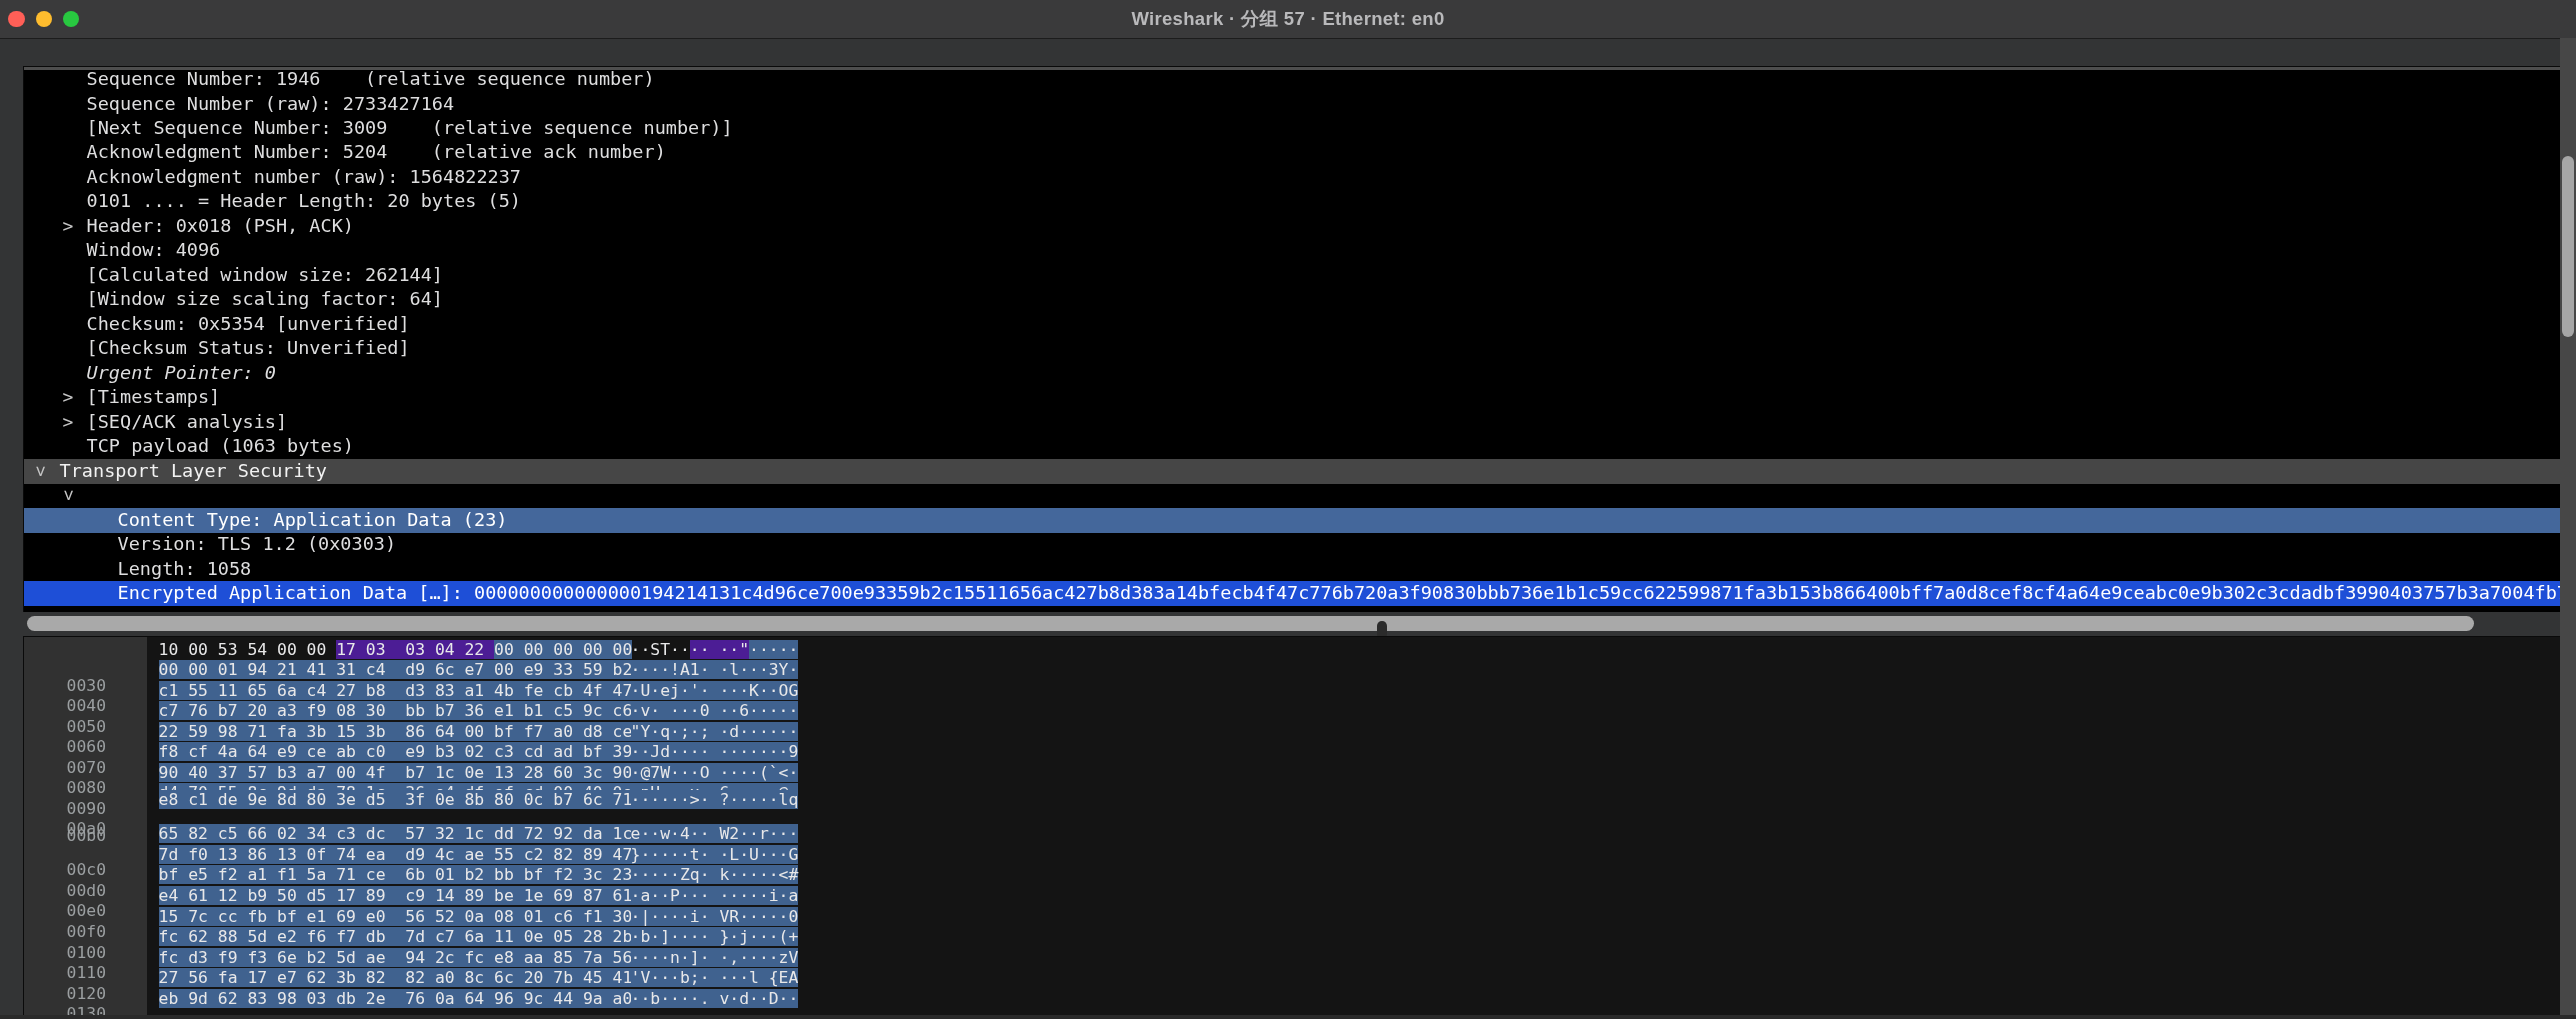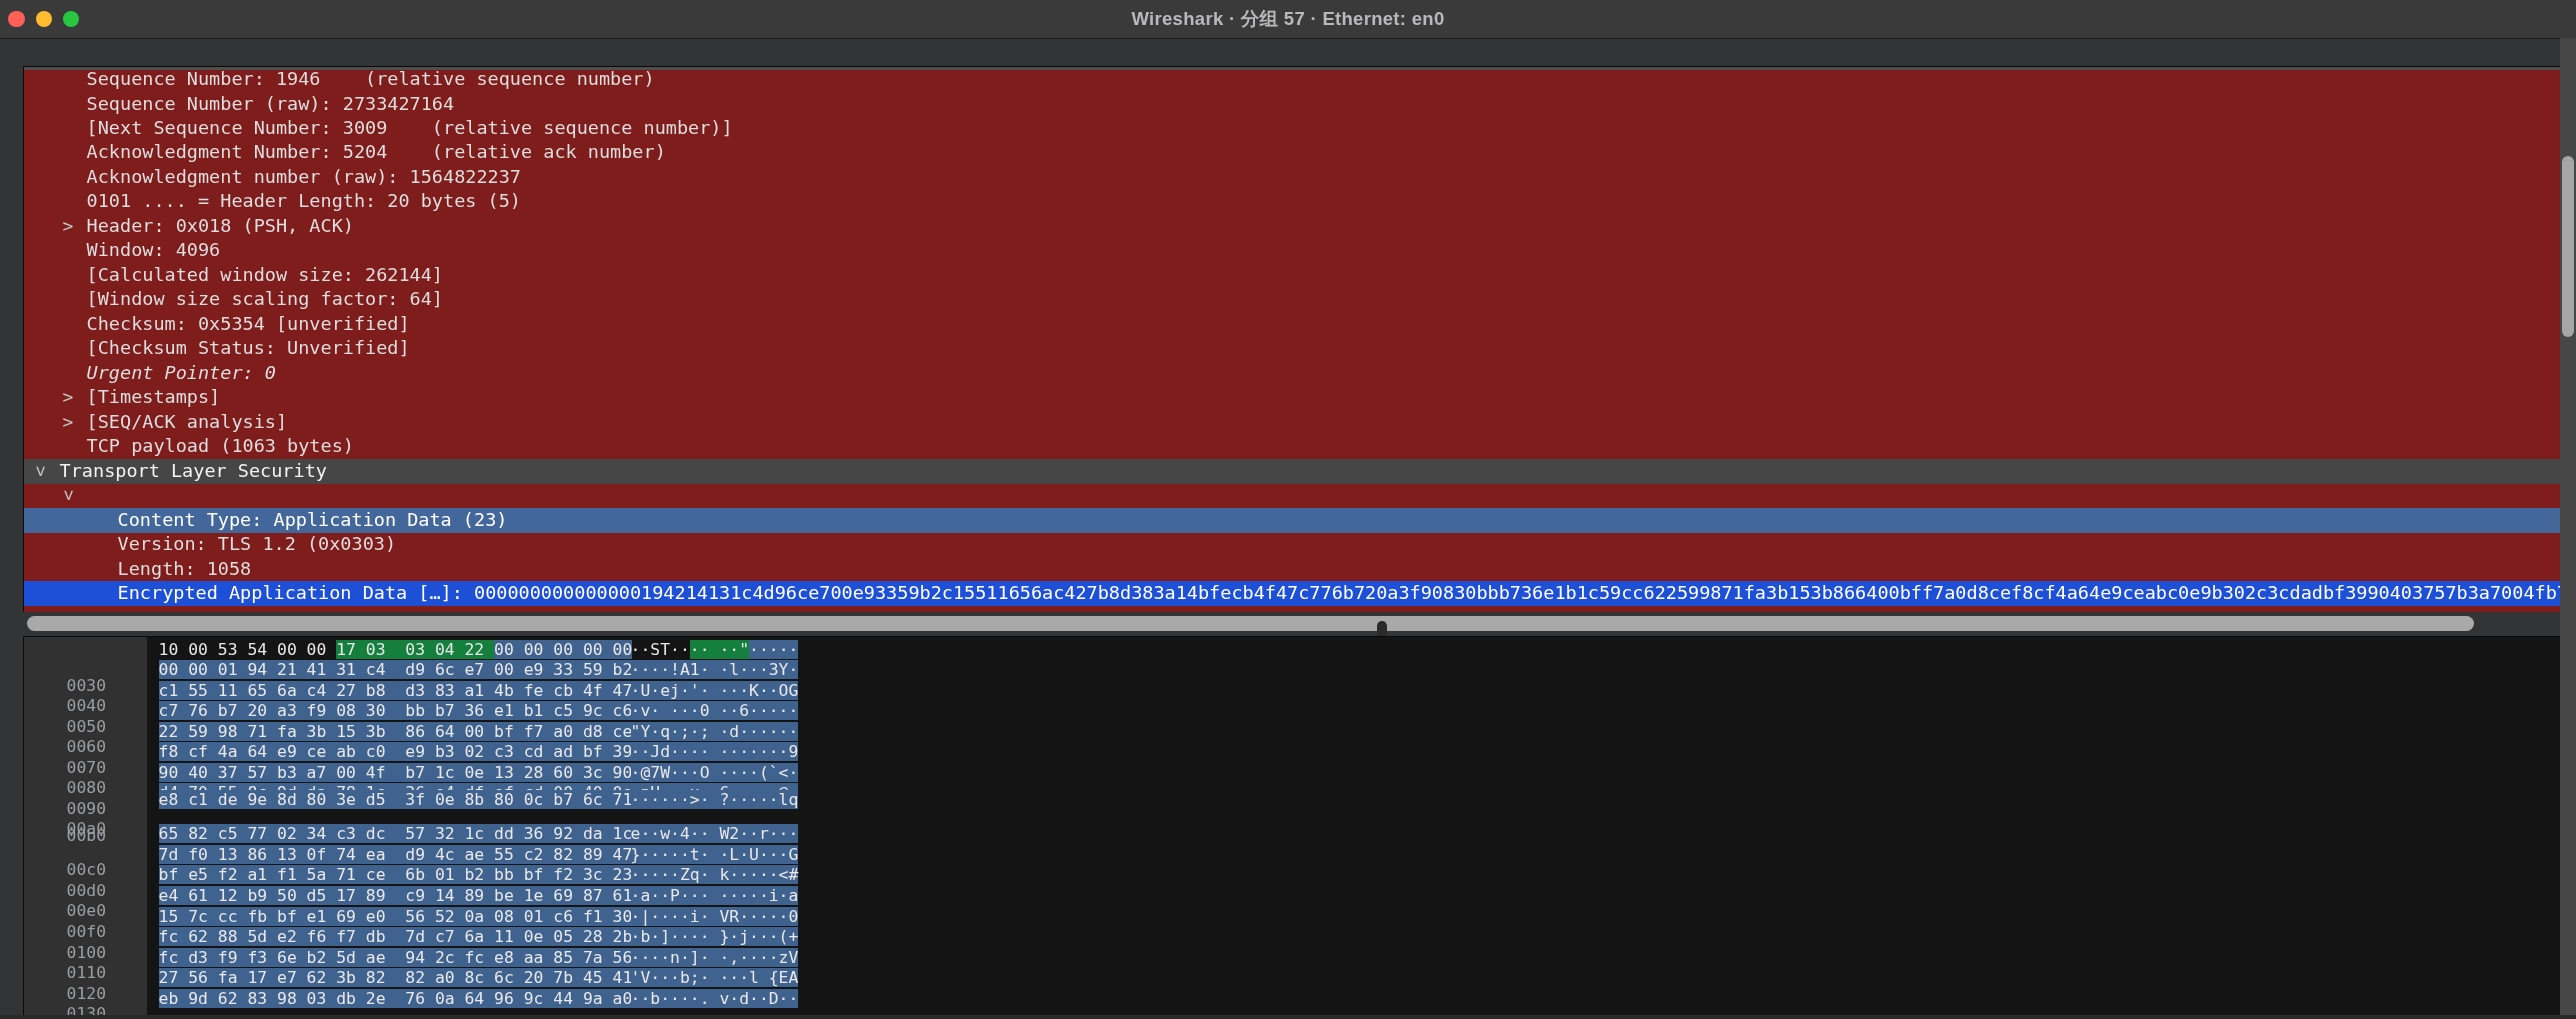--- a/index.html
+++ b/index.html
@@ -17,21 +17,21 @@
     position:absolute;left:0;top:0;width:100%;height:38px;line-height:38px;
     text-align:center;color:#b9b9bb;font-family:"Liberation Sans",sans-serif;
     font-weight:bold;font-size:18.5px;letter-spacing:0.3px;
   }
   .tl{position:absolute;top:11px;width:16.4px;height:16.4px;border-radius:50%;}
   .tl.close{left:8.2px;background:#ff5f57;}
   .tl.min{left:36px;background:#febc2e;}
   .tl.max{left:63px;background:#28c840;}
   
   .pane{
-    position:absolute;left:22.6px;width:2537px;background:#7f1d1d;
+    position:absolute;left:22.6px;width:2537px;background:#000000;
     border-top:0.7px solid #0a0a0a;border-left:0.7px solid #0a0a0a;overflow:hidden;
   }
   #detail-pane{top:66px;height:546px;}
   #detail-pane .topsliver{position:absolute;left:0;top:0;width:100%;height:3.4px;background:#4e4e4e;}
   #hex-pane{top:636px;height:379px;background:#141414;}
   #hex-pane .offsetcol{position:absolute;left:0;top:0;width:123px;height:100%;background:#313131;}
   
   .trow{position:absolute;left:0;width:100%;height:24.6px;white-space:pre;
         color:#dededf;font-size:18.5px;line-height:24.6px;}
   .trow.hl-gray{background:#464646;color:#f2f2f2;}
@@ -42,21 +42,21 @@
     position:absolute;top:0;width:20.5px;color:#c4c4c4;font-size:18px;line-height:24.6px;
     text-align:center;
   }
   .trow .chev.expanded{transform:rotate(90deg);}
   
   .hrow{position:absolute;left:0;width:100%;height:20.5px;font-size:16.4px;line-height:20.5px;white-space:pre;}
   .hrow .off{position:absolute;left:43px;top:0;color:#9b9fa1;margin-top:36px;}
   .hrow .hx{position:absolute;left:135px;top:0;color:#e8e8e9;}
   .hrow .asc{position:absolute;left:607px;top:0;color:#e8e8e9;}
   .seg-none{background:transparent;}
-  .seg-gray{background:#15803d;}
+  .seg-gray{background:#4c1d95;}
   .seg-steel{background:#40628f;}
   
   #hscroll{position:absolute;left:22.6px;top:612px;width:2537px;height:24.6px;background:#333435;}
   #hscroll .thumb{position:absolute;left:4.8px;top:4.1px;width:2447px;height:15px;background:#a9a9a9;border-radius:7.5px;}
   #splitter-dot{position:absolute;left:1377px;top:621px;width:9.6px;height:18px;border-radius:4.8px;background:#2b2b2b;}
   #vgutter{position:absolute;left:2560px;top:38px;width:16.4px;height:982px;background:#474747;}
   #vgutter .thumb{position:absolute;left:2.1px;top:118px;width:12.3px;height:181px;background:#a6a6a6;border-radius:6.2px;}
   #bottomstrip{position:absolute;left:0;top:1015px;width:2576px;height:4.1px;background:#2a2a2a;}
 </style>
 </head>
@@ -107,21 +107,21 @@
   <div id="hex-rows">
       <div class="hrow" style="top: 2.7px;"><span class="off">0030</span><span class="hx"><span class="seg-none">10 00 53 54 00 00 </span><span class="seg-gray">17 03  03 04 22 </span><span class="seg-steel">00 00 00 00 00</span></span><span class="asc"><span class="seg-none">··ST··</span><span class="seg-gray">·· ··"</span><span class="seg-steel">·····</span></span></div>
       <div class="hrow" style="top: 23px;"><span class="off">0040</span><span class="hx"><span class="seg-steel">00 00 01 94 21 41 31 c4  d9 6c e7 00 e9 33 59 b2</span></span><span class="asc"><span class="seg-steel">····!A1· ·l···3Y·</span></span></div>
       <div class="hrow" style="top: 44px;"><span class="off">0050</span><span class="hx"><span class="seg-steel">c1 55 11 65 6a c4 27 b8  d3 83 a1 4b fe cb 4f 47</span></span><span class="asc"><span class="seg-steel">·U·ej·'· ···K··OG</span></span></div>
       <div class="hrow" style="top: 64px;"><span class="off">0060</span><span class="hx"><span class="seg-steel">c7 76 b7 20 a3 f9 08 30  bb b7 36 e1 b1 c5 9c c6</span></span><span class="asc"><span class="seg-steel">·v· ···0 ··6·····</span></span></div>
       <div class="hrow" style="top: 85px;"><span class="off">0070</span><span class="hx"><span class="seg-steel">22 59 98 71 fa 3b 15 3b  86 64 00 bf f7 a0 d8 ce</span></span><span class="asc"><span class="seg-steel">"Y·q·;·; ·d······</span></span></div>
       <div class="hrow" style="top: 105px;"><span class="off">0080</span><span class="hx"><span class="seg-steel">f8 cf 4a 64 e9 ce ab c0  e9 b3 02 c3 cd ad bf 39</span></span><span class="asc"><span class="seg-steel">··Jd···· ·······9</span></span></div>
       <div class="hrow" style="top: 126px;"><span class="off">0090</span><span class="hx"><span class="seg-steel">90 40 37 57 b3 a7 00 4f  b7 1c 0e 13 28 60 3c 90</span></span><span class="asc"><span class="seg-steel">·@7W···O ····(`&lt;·</span></span></div>
       <div class="hrow" style="top: 146px; text-align: right;"><span class="off">00a0</span><span class="hx"><span class="seg-steel">d4 70 55 8c 9d da 78 1c  36 e4 df ef cd 00 40 0e</span></span><span class="asc"><span class="seg-steel">·pU···x· 6·····@·</span></span></div>
       <div class="hrow" style="top: 153px;"><span class="off">00b0</span><span class="hx"><span class="seg-steel">e8 c1 de 9e 8d 80 3e d5  3f 0e 8b 80 0c b7 6c 71</span></span><span class="asc"><span class="seg-steel">······&gt;· ?·····lq</span></span></div>
-      <div class="hrow" style="top: 187px;"><span class="off">00c0</span><span class="hx"><span class="seg-steel">65 82 c5 77 02 34 c3 dc  57 32 1c dd 36 92 da 1c</span></span><span class="asc"><span class="seg-steel">e··w·4·· W2··r···</span></span></div>
+      <div class="hrow" style="top: 187px;"><span class="off">00c0</span><span class="hx"><span class="seg-steel">65 82 c5 66 02 34 c3 dc  57 32 1c dd 72 92 da 1c</span></span><span class="asc"><span class="seg-steel">e··w·4·· W2··r···</span></span></div>
       <div class="hrow" style="top: 208px;"><span class="off">00d0</span><span class="hx"><span class="seg-steel">7d f0 13 86 13 0f 74 ea  d9 4c ae 55 c2 82 89 47</span></span><span class="asc"><span class="seg-steel">}·····t· ·L·U···G</span></span></div>
       <div class="hrow" style="top: 228px;"><span class="off">00e0</span><span class="hx"><span class="seg-steel">bf e5 f2 a1 f1 5a 71 ce  6b 01 b2 bb bf f2 3c 23</span></span><span class="asc"><span class="seg-steel">·····Zq· k·····&lt;#</span></span></div>
       <div class="hrow" style="top: 249px;"><span class="off">00f0</span><span class="hx"><span class="seg-steel">e4 61 12 b9 50 d5 17 89  c9 14 89 be 1e 69 87 61</span></span><span class="asc"><span class="seg-steel">·a··P··· ·····i·a</span></span></div>
       <div class="hrow" style="top: 270px;"><span class="off">0100</span><span class="hx"><span class="seg-steel">15 7c cc fb bf e1 69 e0  56 52 0a 08 01 c6 f1 30</span></span><span class="asc"><span class="seg-steel">·|····i· VR·····0</span></span></div>
       <div class="hrow" style="top: 290px;"><span class="off">0110</span><span class="hx"><span class="seg-steel">fc 62 88 5d e2 f6 f7 db  7d c7 6a 11 0e 05 28 2b</span></span><span class="asc"><span class="seg-steel">·b·]···· }·j···(+</span></span></div>
       <div class="hrow" style="top: 311px;"><span class="off">0120</span><span class="hx"><span class="seg-steel">fc d3 f9 f3 6e b2 5d ae  94 2c fc e8 aa 85 7a 56</span></span><span class="asc"><span class="seg-steel">····n·]· ·,····zV</span></span></div>
       <div class="hrow" style="top: 331px;"><span class="off">0130</span><span class="hx"><span class="seg-steel">27 56 fa 17 e7 62 3b 82  82 a0 8c 6c 20 7b 45 41</span></span><span class="asc"><span class="seg-steel">'V···b;· ···l {EA</span></span></div>
       <div class="hrow" style="top: 352px;"><span class="off">0140</span><span class="hx"><span class="seg-steel">eb 9d 62 83 98 03 db 2e  76 0a 64 96 9c 44 9a a0</span></span><span class="asc"><span class="seg-steel">··b····. v·d··D··</span></span></div>
     </div>
 </div>

